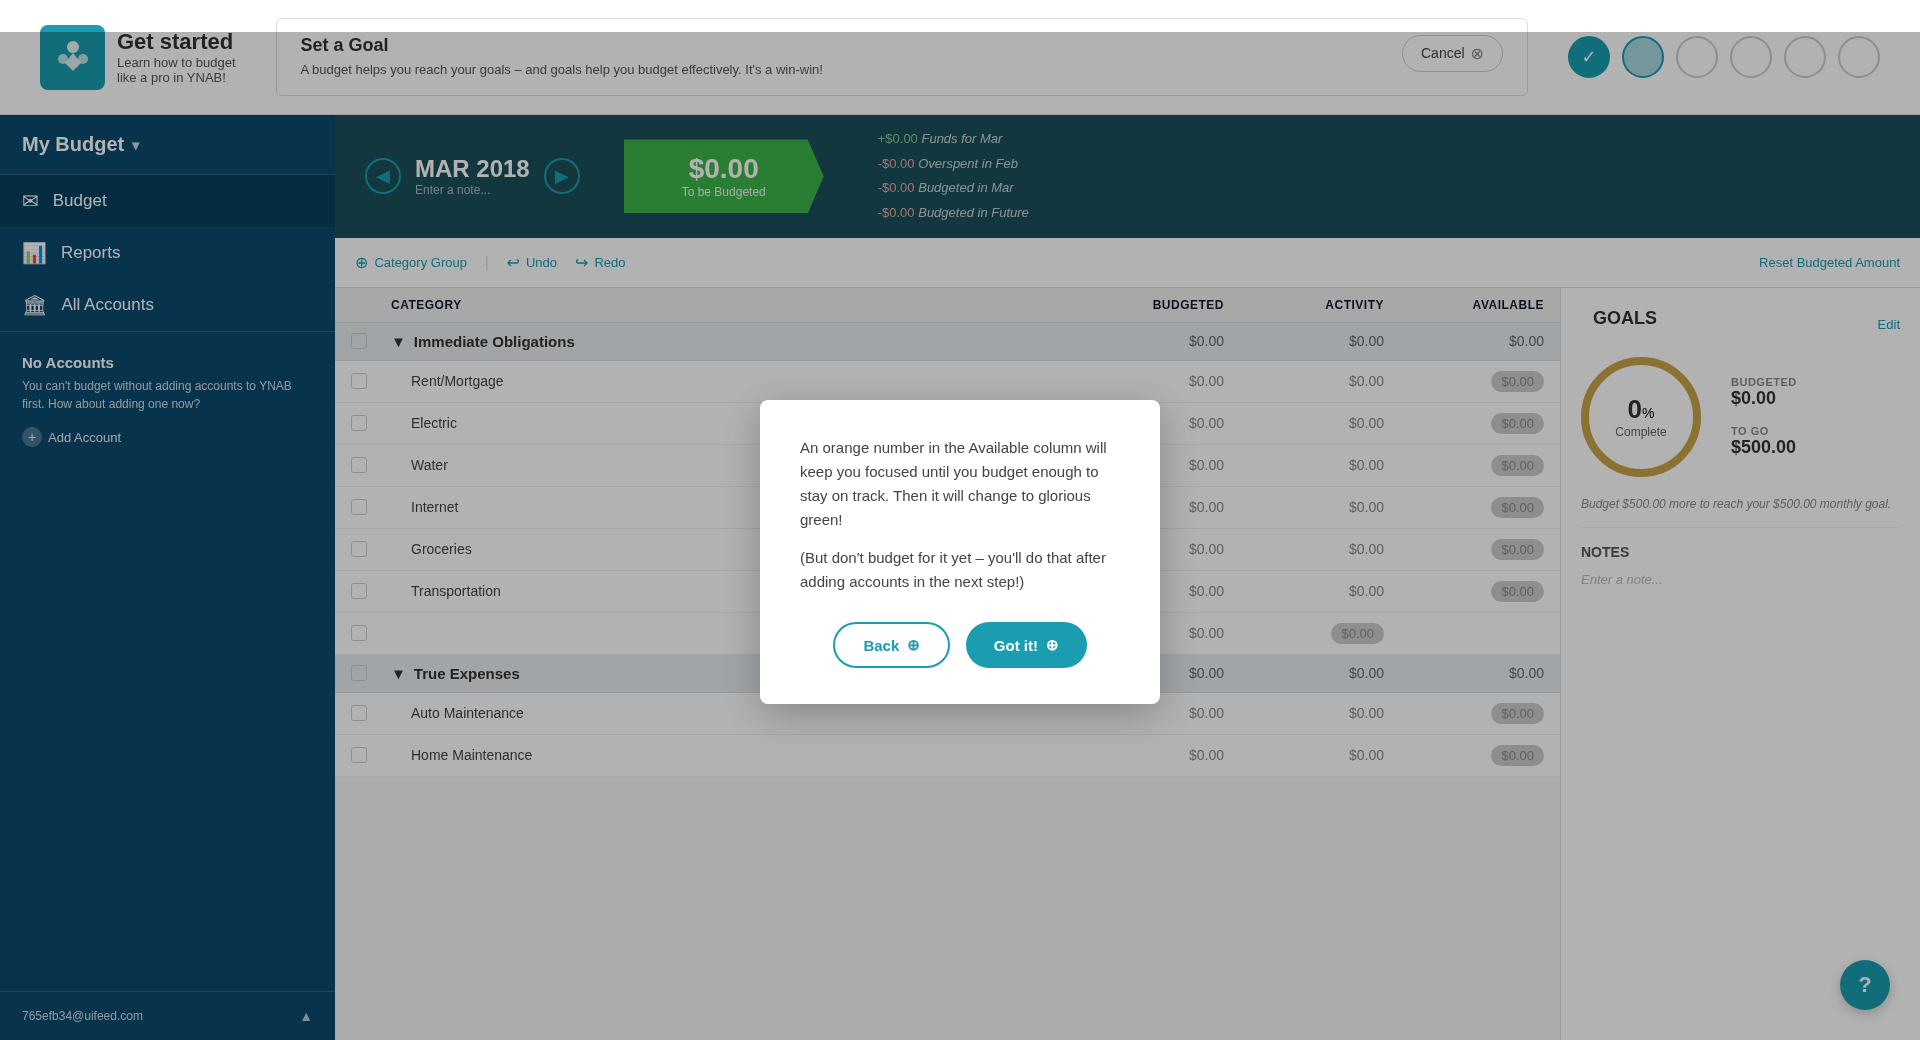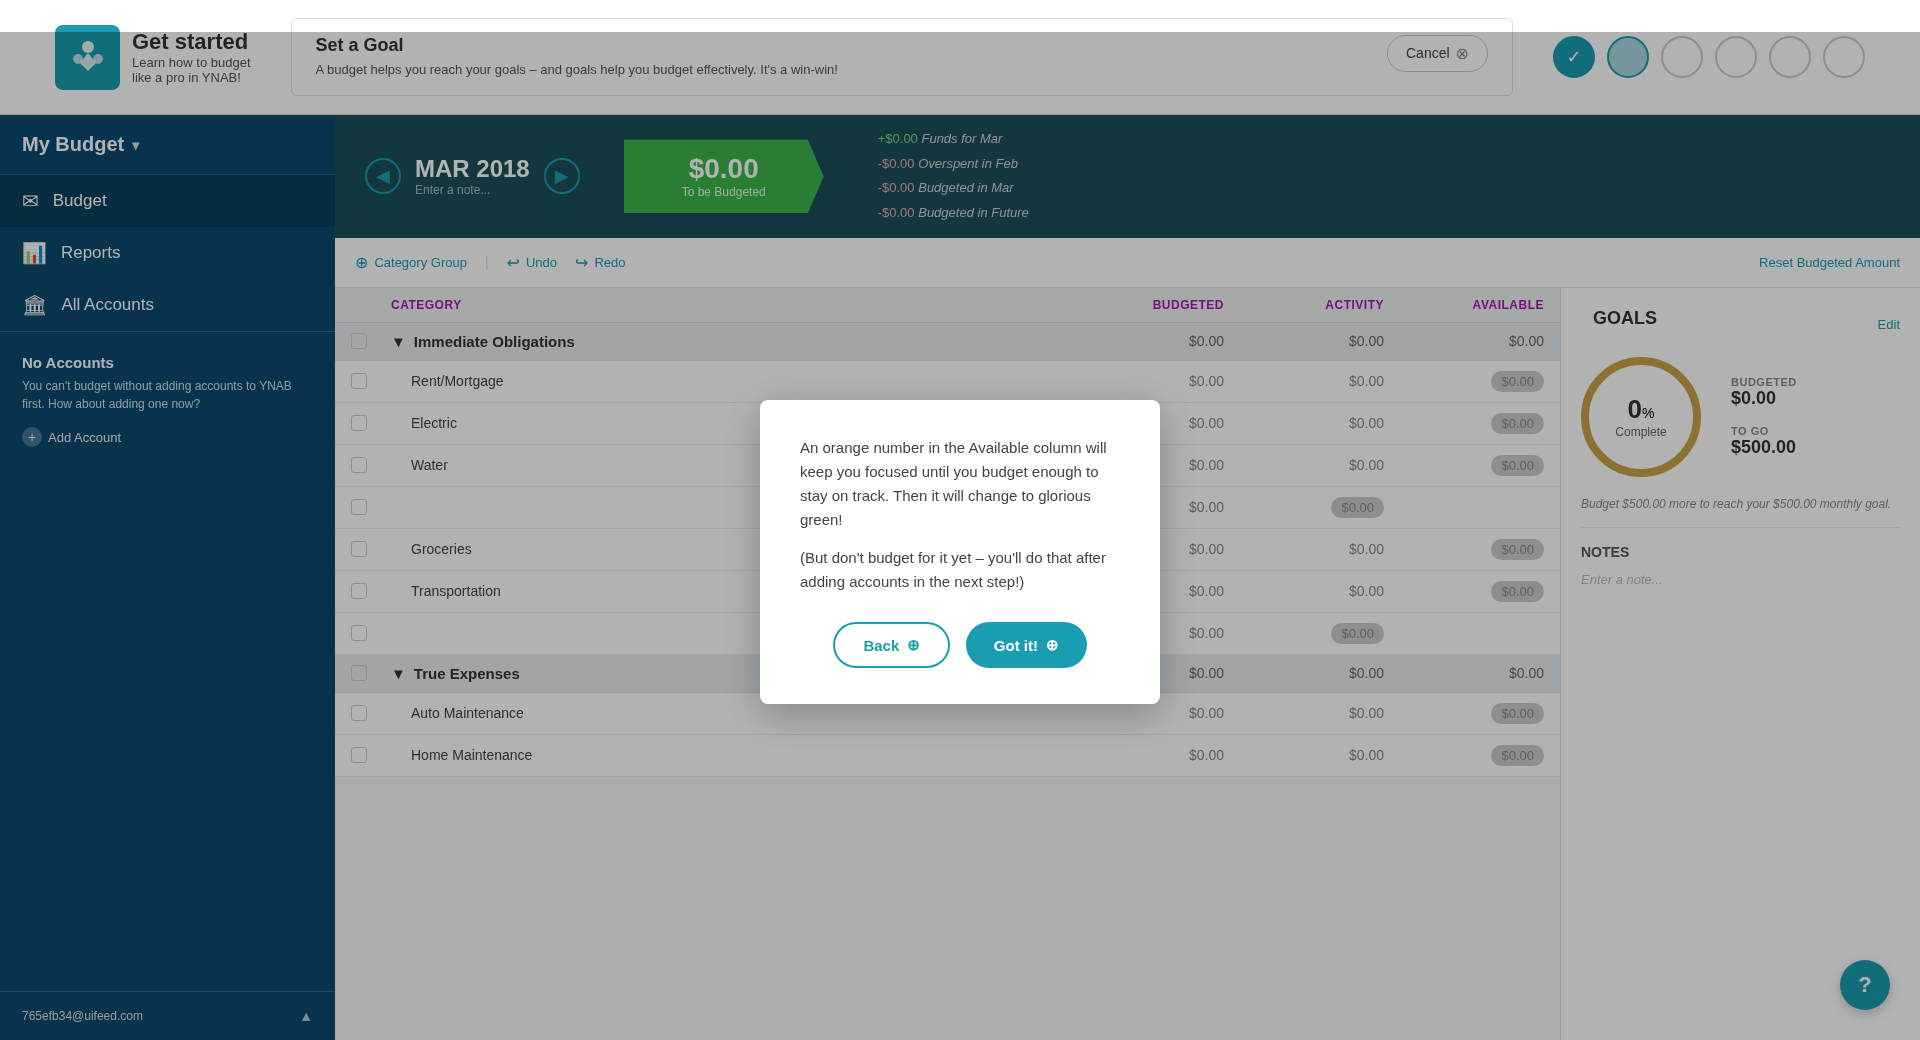--- a/index.html
+++ b/index.html
@@ -1,21 +1,21 @@
 <!DOCTYPE html>
 <html><head>
   <meta charset="utf-8">
   <style>
     * { box-sizing: border-box; margin: 0; padding: 0; }
     body { font-family: 'Helvetica Neue', Arial, sans-serif; font-size: 14px; background: #e8ecef; width: 1920px; height: 1040px; overflow: hidden; }
 
     
     .top-banner {
       display: flex; align-items: center; justify-content: center;
-      background: #fff; padding: 0 55px; height: 115px;
+      background: #fff; padding: 0 40px; height: 115px;
       border-bottom: 1px solid #ddd; position: relative; z-index: 10;
     }
     .top-banner-left { display: flex; align-items: center; gap: 20px; }
     .logo-area { display: flex; align-items: center; gap: 12px; }
     .logo-icon {
       width: 65px; height: 65px; background: #1a9db0; border-radius: 8px;
       display: flex; align-items: center; justify-content: center; color: white; font-size: 28px;
     }
     .logo-text h2 { font-size: 22px; font-weight: 700; color: #333; }
     .logo-text p { font-size: 13px; color: #555; }
@@ -126,21 +126,21 @@
     .reset-budgeted { margin-left: auto; color: #1a9db0; cursor: pointer; font-size: 13px; font-weight: 500; }
 
     
     .budget-table-area { display: flex; flex: 1; overflow: hidden; }
     .budget-table { flex: 1; overflow-y: auto; background: #f5f7f8; }
 
     .table-header {
       display: grid; grid-template-columns: 40px 1fr 160px 160px 160px;
       background: #f0f2f3; padding: 10px 16px;
       border-bottom: 1px solid #ddd; font-size: 12px; font-weight: 600;
-      color: #a21caf; letter-spacing: 0.5px; text-transform: uppercase;
+      color: #0f172a; letter-spacing: 0.5px; text-transform: uppercase;
     }
 
     .category-group-row {
       display: grid; grid-template-columns: 40px 1fr 160px 160px 160px;
       background: #e8ecef; padding: 10px 16px; align-items: center;
       border-bottom: 1px solid #ddd;
     }
     .group-name { font-size: 15px; font-weight: 700; color: #333; display: flex; align-items: center; gap: 8px; }
     .group-amount { font-size: 14px; color: #666; text-align: right; }
 
@@ -401,20 +401,21 @@
             </div>
           <div class="category-name">Water</div>
           <div class="amount">$0.00</div>
           <div class="amount">$0.00</div>
           <div class="amount"><span class="amount-badge">$0.00</span></div>
         </div>
         <div class="category-row">
           <div>
               <div class="checkbox"></div>
             </div>
+          <div class="category-name">Internet</div>
           <div class="amount">$0.00</div>
           <div class="amount">$0.00</div>
           <div class="amount"><span class="amount-badge">$0.00</span></div>
         </div>
         <div class="category-row">
           <div>
               <div class="checkbox"></div>
             </div>
           <div class="category-name">Groceries</div>
           <div class="amount">$0.00</div>

